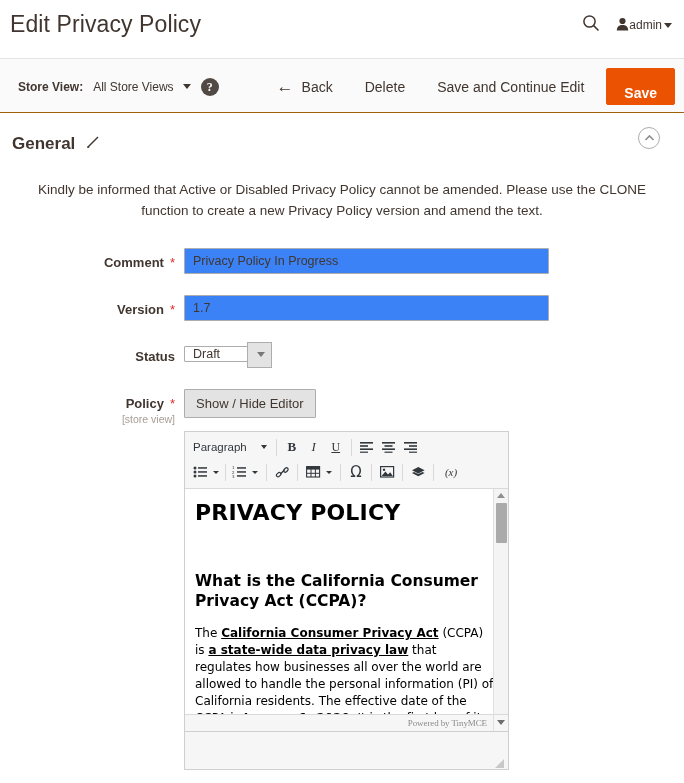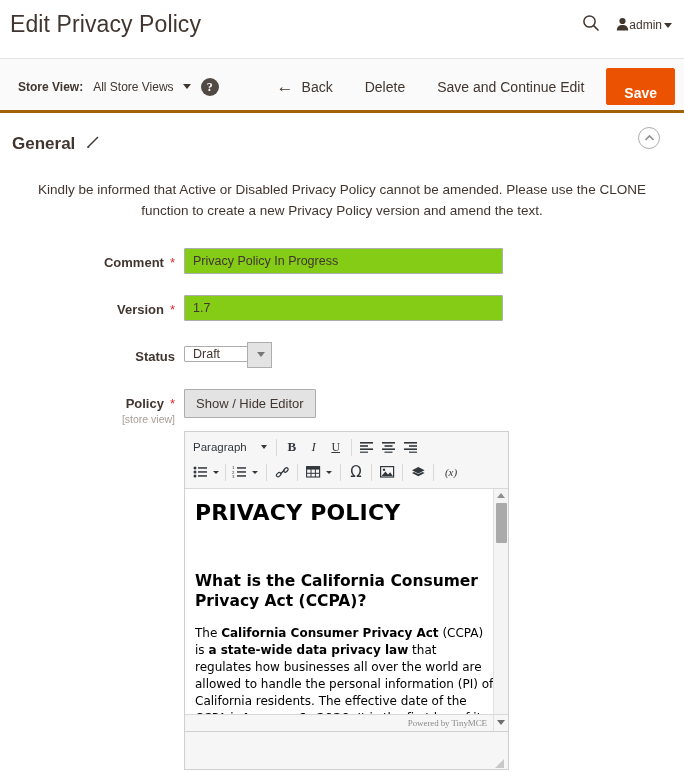--- a/index.html
+++ b/index.html
@@ -45,21 +45,21 @@
     display: inline-block;
     margin-left: 2px;
   }
 
   
   .page-actions {
     position: relative;
     height: 55px;
     background: #fafafa;
     border-top: 1px solid #e3e3e3;
-    border-bottom: 3px solid #a16207;
+    border-bottom: 1px solid #a16207;
   }
   .store-switcher {
     position: absolute; left: 18px; top: 0; height: 55px;
     display: flex; align-items: center; gap: 10px;
   }
   .store-label { font-size: 12px; font-weight: bold; color: #41362f; }
   .store-value {
     font-size: 12px; color: #41362f; cursor: pointer;
     display: flex; align-items: center; gap: 7px;
   }
@@ -151,23 +151,23 @@
   .req-star { color: #e02b27; margin-left: 6px; font-size: 13px; }
   .scope-note {
     display: block;
     font-size: 10.5px;
     color: #a79d95;
     margin-top: 1px;
     font-weight: normal;
   }
   .field-control { flex: 1; }
   .text-input {
-    width: 319px; height: 26px;
+    width: 365px; height: 26px;
     border: 1px solid #adadad;
-    background: #84cc16;
+    background: #3b82f6;
     font-size: 12.5px;
     color: #41362f;
     padding: 0 8px;
     font-family: "Liberation Sans", sans-serif;
     border-radius: 1px;
   }
   .select-wrap {
     position: relative; display: inline-block;
     width: 88px; height: 26px;
   }
@@ -271,21 +271,21 @@
   }
   .doc-h2 {
     font-size: 15.5px; font-weight: bold;
     margin: 46px 0 0 0; line-height: 1.3;
   }
   .doc-p {
     font-size: 12px;
     line-height: 1.42;
     margin: 14px 0 0 0;
   }
-  .doc-p b { font-weight: bold; }
+  .doc-p b { font-weight: bold; text-decoration: underline; }
 
   .ed-scrollbar {
     position: absolute; right: 0; top: 0;
     width: 15px; height: 225px;
     background: #f4f4f4;
     border-left: 1px solid #e0e0e0;
   }
   .ed-sb-arrow {
     height: 13px; display: flex;
     align-items: center; justify-content: center;

